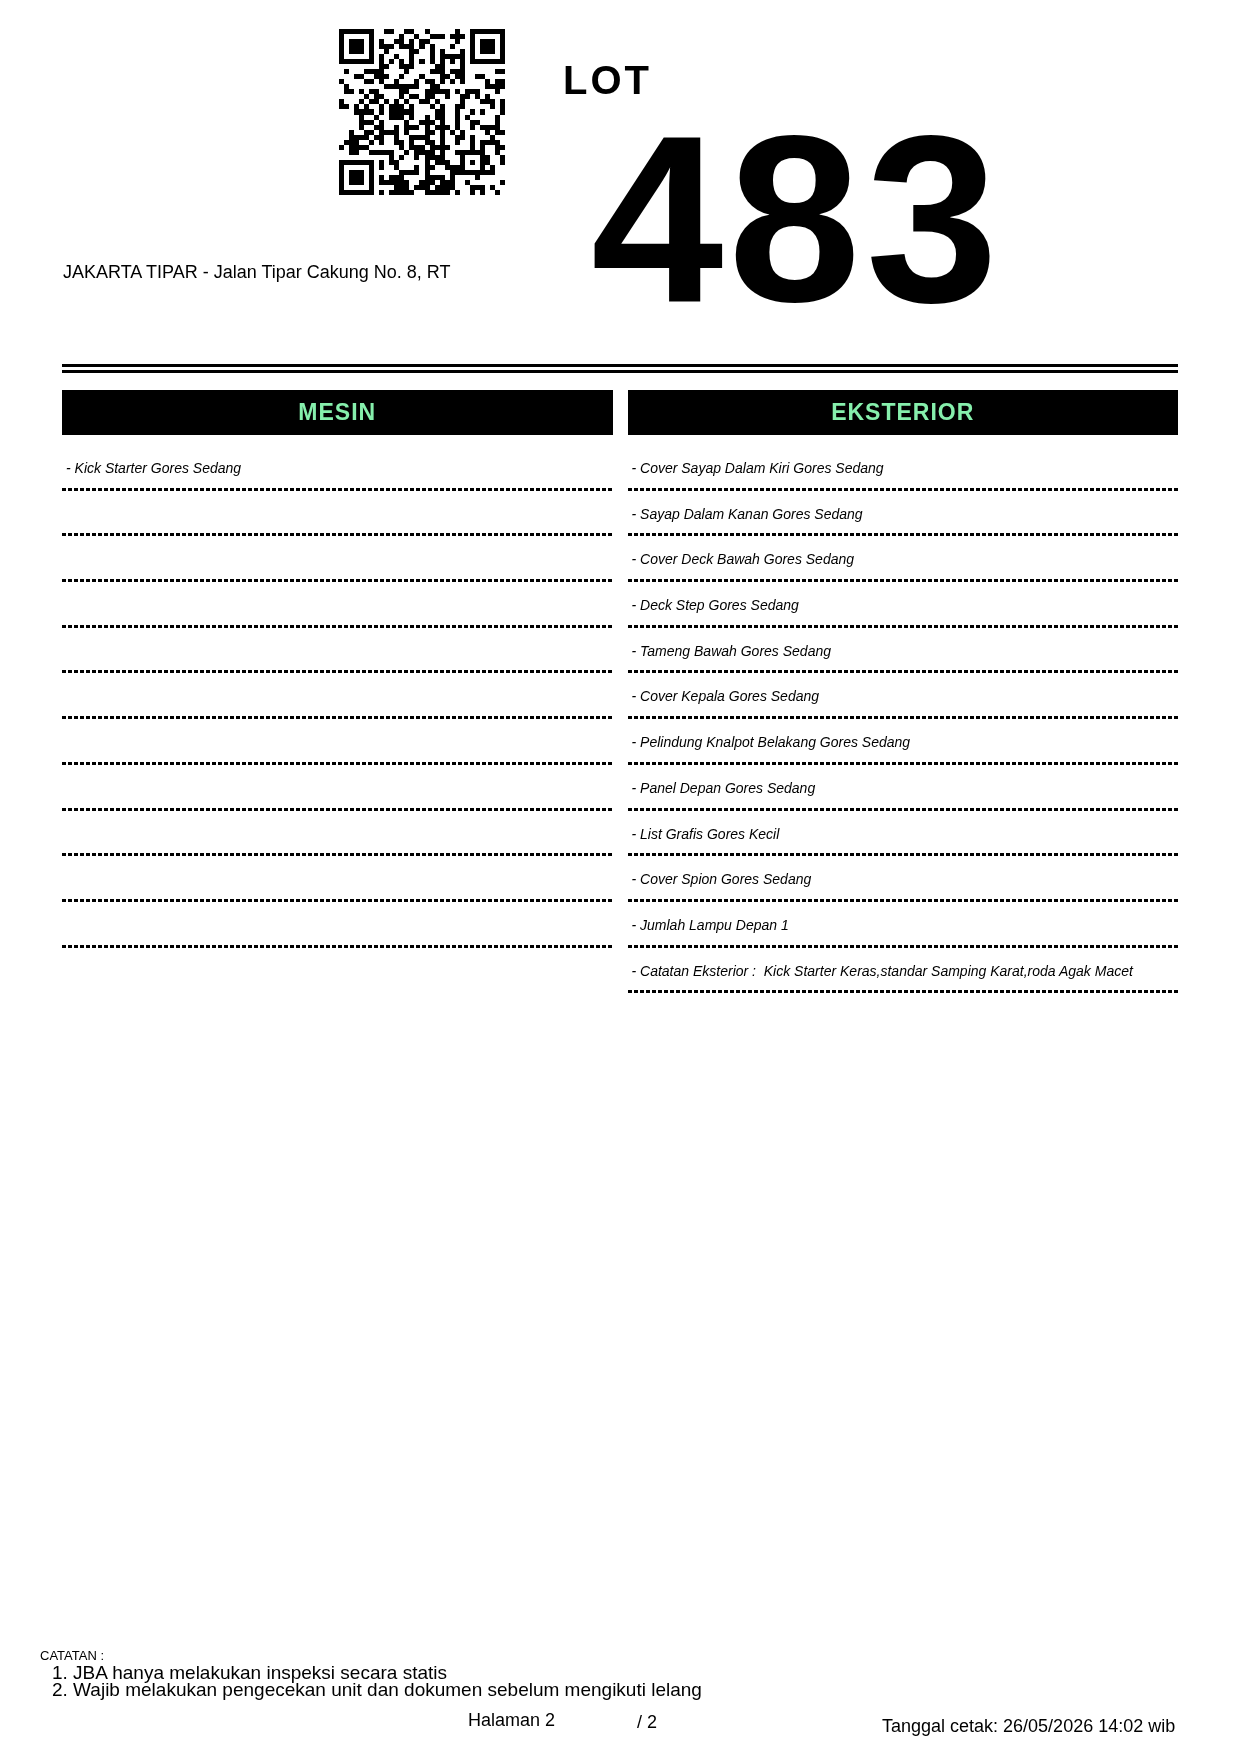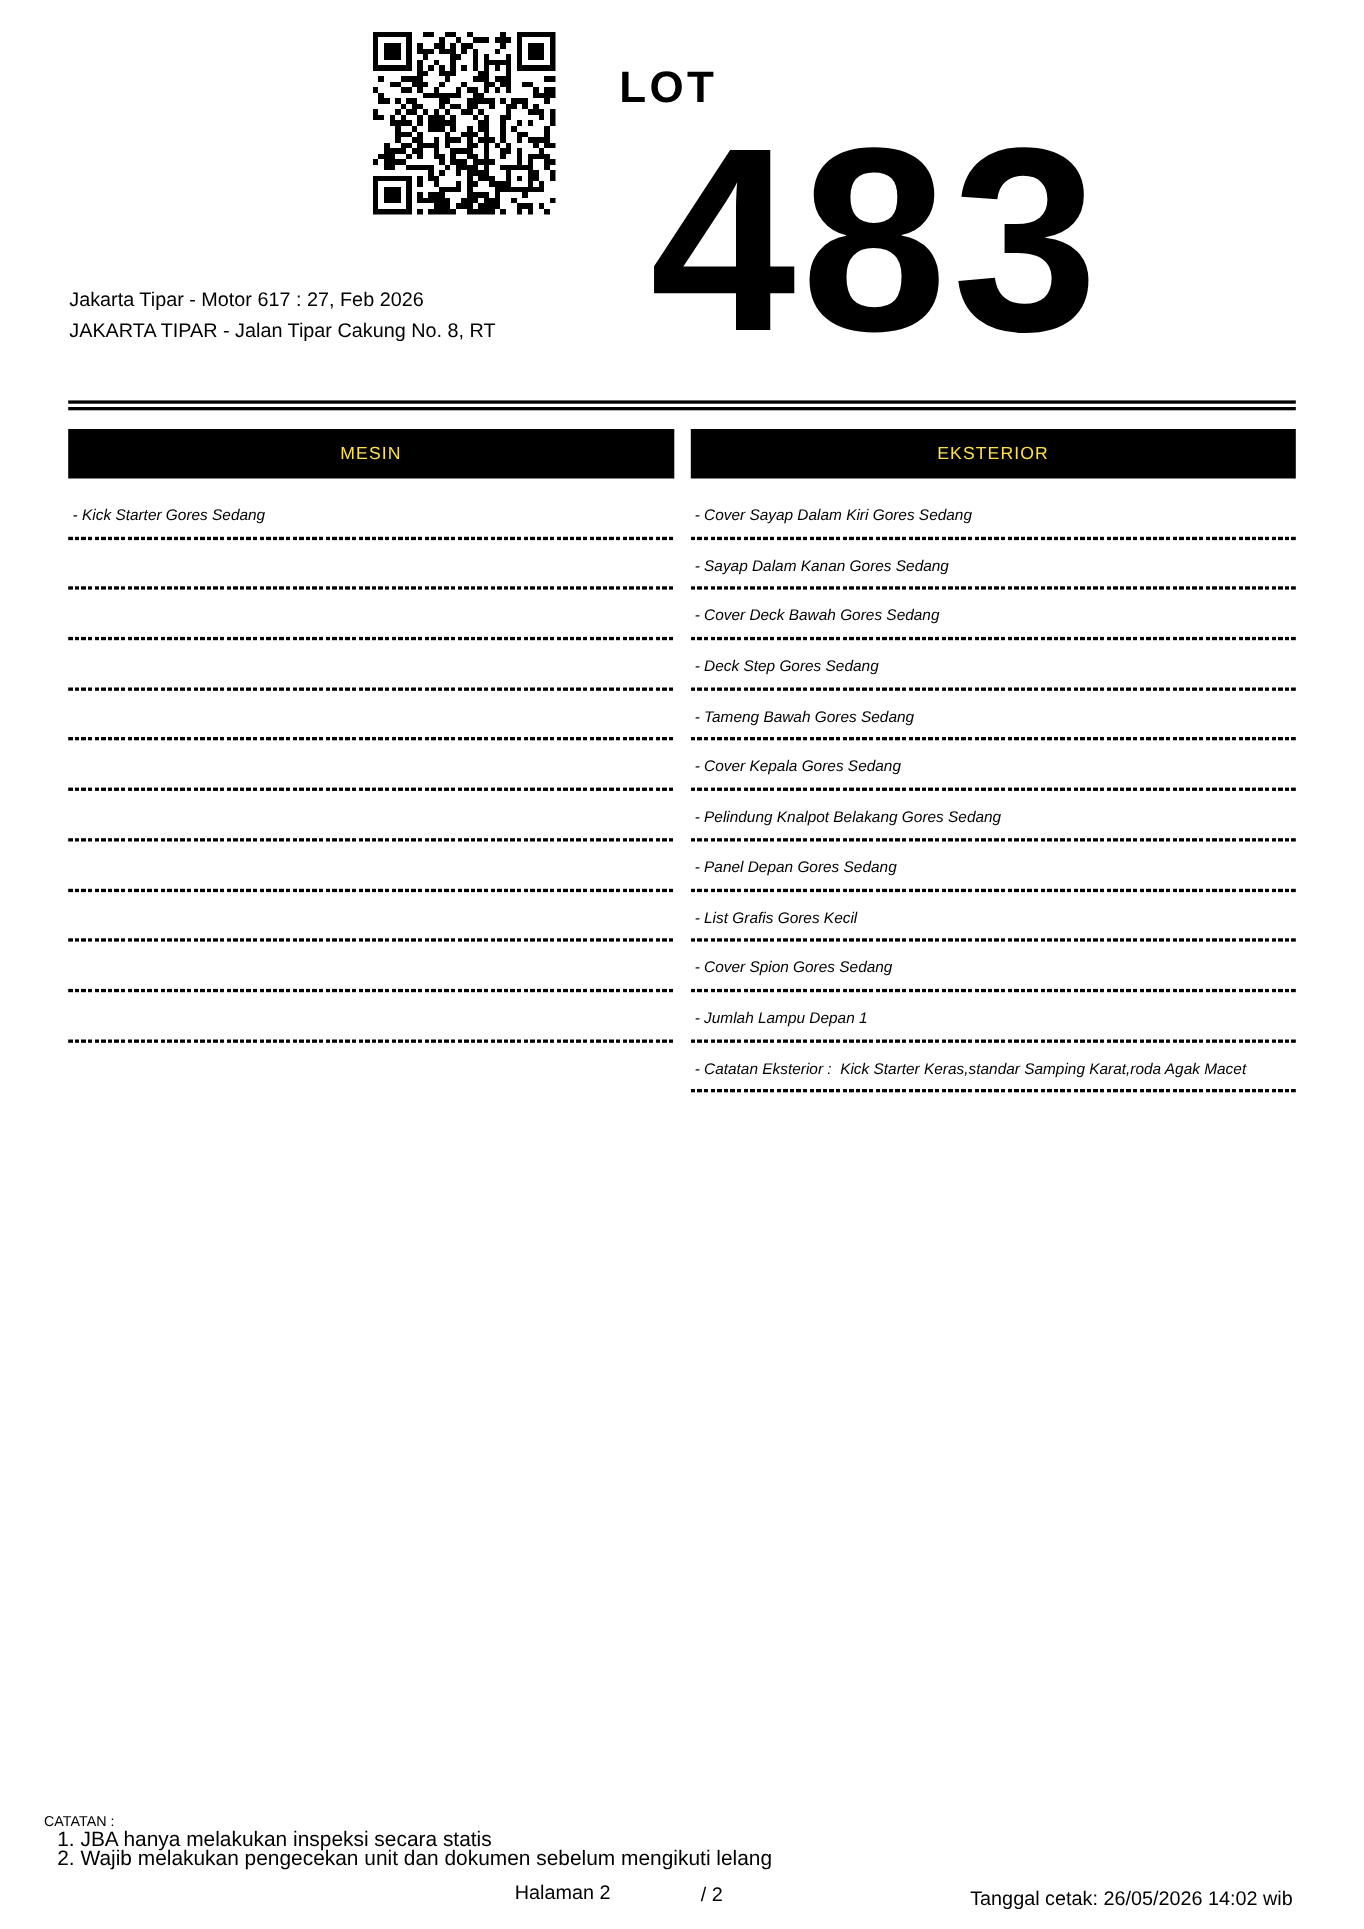--- a/index.html
+++ b/index.html
@@ -14,22 +14,22 @@
   .lot-word{position:absolute;left:563px;top:60px;font-size:40px;font-weight:bold;letter-spacing:3px;line-height:1;}
   .lot-number{position:absolute;left:553px;top:118px;font-size:238px;font-weight:bold;line-height:0.85;letter-spacing:5px;margin-left:38px;}
   
   .addr{position:absolute;left:63px;top:258px;font-size:18px;line-height:28px;width:500px;}
   
   .double-rule{position:absolute;left:62px;top:364px;width:1116px;height:9px;
     border-top:3px solid #000;border-bottom:3px solid #000;box-sizing:border-box;}
   
   .cols{position:absolute;left:62px;top:390px;width:1116px;display:flex;gap:15px;}
   .col{flex:1;min-width:0;}
-  .col-header{height:45px;background:#000;color:#fde047;display:flex;align-items:center;justify-content:center;
-    font-size:16px;font-weight:normal;letter-spacing:1px;}
+  .col-header{height:45px;background:#000;color:#86efac;display:flex;align-items:center;justify-content:center;
+    font-size:23px;font-weight:bold;letter-spacing:1px;}
   .rows{margin-top:10px;}
   .row{position:relative;min-height:45.7px;box-sizing:border-box;padding:13px 4px 8px 4px;
     font-size:14px;line-height:21px;white-space:pre-wrap;font-style:italic;}
   .row::after{content:"";position:absolute;left:0;right:0;bottom:0;height:3px;
     background-image:repeating-linear-gradient(90deg,#000 0 4px,transparent 4px 6px);}
   
   .catatan{position:absolute;left:40px;top:1648px;font-size:13px;line-height:16px;}
   .catatan .item{font-size:19px;line-height:17px;padding-left:12px;}
   .halaman{position:absolute;left:468px;top:1710px;font-size:18px;}
   .page-total{position:absolute;left:637px;top:1712px;font-size:18px;}
@@ -563,21 +563,20 @@
         <rect x="26" y="32" width="1" height="1"></rect>
         <rect x="28" y="32" width="1" height="1"></rect>
         <rect x="31" y="32" width="1" height="1"></rect>
       </svg>
   </div>
 
   <div class="lot-word">LOT</div>
   <div class="lot-number">483</div>
 
   <div class="addr">
-    <div>Jakarta Tipar - Motor 617 : 27, Feb 2026</div>
     <div>JAKARTA TIPAR - Jalan Tipar Cakung No. 8, RT</div>
   </div>
 
   <div class="double-rule"></div>
 
   <div class="cols">
 
     <div class="col">
       <div class="col-header">MESIN</div>
       <div class="rows">

